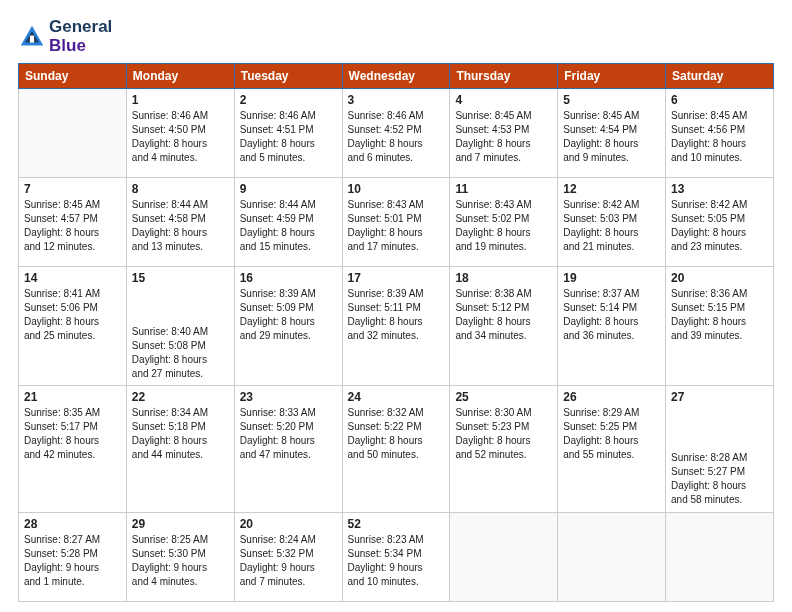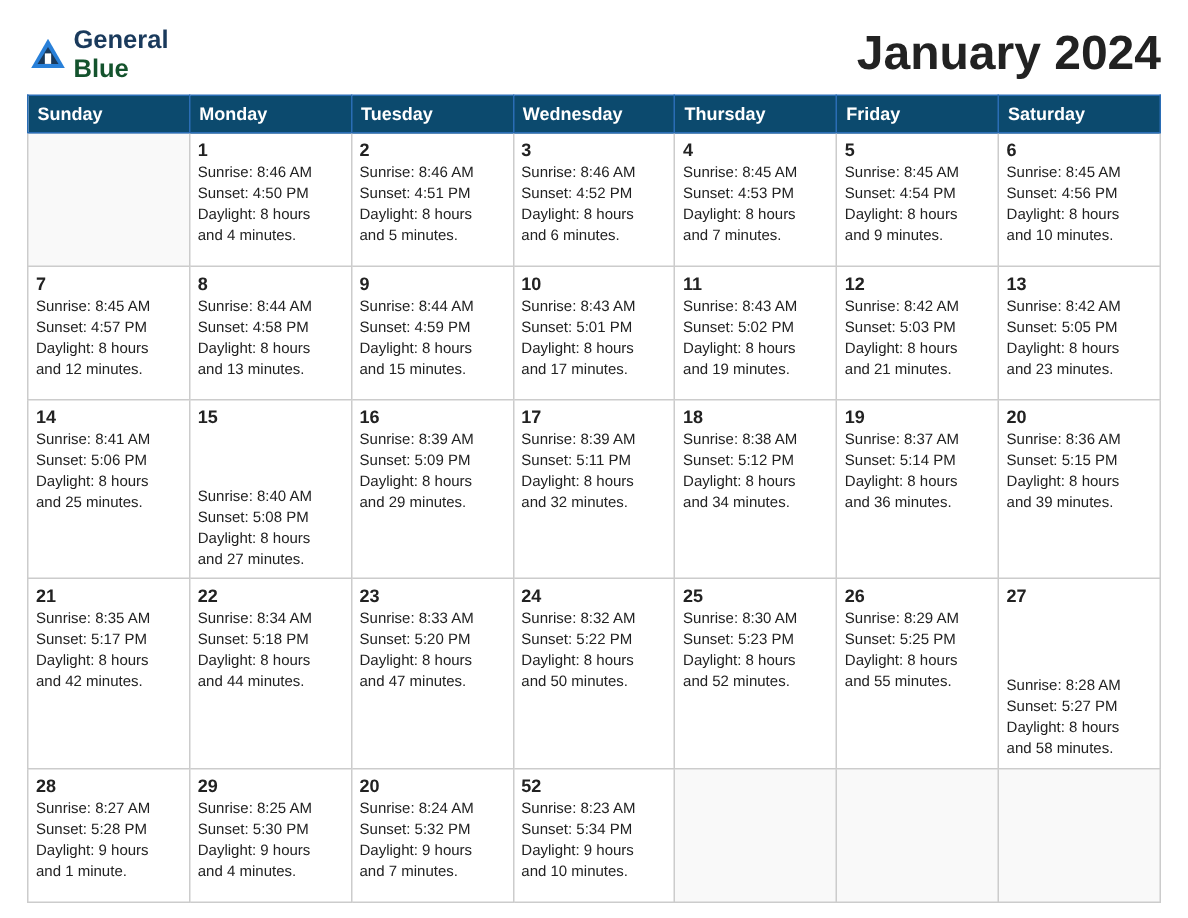--- a/index.html
+++ b/index.html
@@ -28,21 +28,21 @@
       align-items: center;
     }
     .logo-text {
       display: flex;
       flex-direction: column;
       font-size: 17px;
       font-weight: bold;
       line-height: 1.1;
     }
     .logo-general { color: #1a3a5c; }
-    .logo-blue { color: #14532d; }
+    .logo-blue { color: #4c1d95; }
     .logo-icon {
       width: 28px;
       height: 28px;
       margin-right: 3px;
     }
     .title-block {
       text-align: right;
     }
     .month-title {
       font-size: 32px;
@@ -56,21 +56,21 @@
     }
     .calendar {
       flex: 1;
       border: 1px solid #ccc;
       border-collapse: collapse;
       width: 100%;
       table-layout: fixed;
       font-size: 10.5px;
     }
     .calendar th {
-      background: #0c4a6e;
+      background: #c2410c;
       color: #fff;
       text-align: left;
       padding: 5px 6px;
       font-size: 12px;
       font-weight: bold;
       border: 1px solid #2a6db5;
     }
     .calendar td {
       border: 1px solid #ccc;
       vertical-align: top;
@@ -101,21 +101,20 @@
         <polygon points="20,4 36,32 4,32" fill="#2980d9"></polygon>
         <polygon points="20,12 30,28 10,28" fill="#1a3a5c"></polygon>
         <rect x="17" y="18" width="6" height="10" fill="#fff"></rect>
       </svg>
       <div class="logo-text">
         <span class="logo-general">General</span>
         <span class="logo-blue">Blue</span>
       </div>
     </div>
     <div class="title-block">
-      <div class="month-title">January 2024</div>
     </div>
   </div>
 
   <table class="calendar">
     <thead>
       <tr>
         <th>Sunday</th>
         <th>Monday</th>
         <th>Tuesday</th>
         <th>Wednesday</th>

